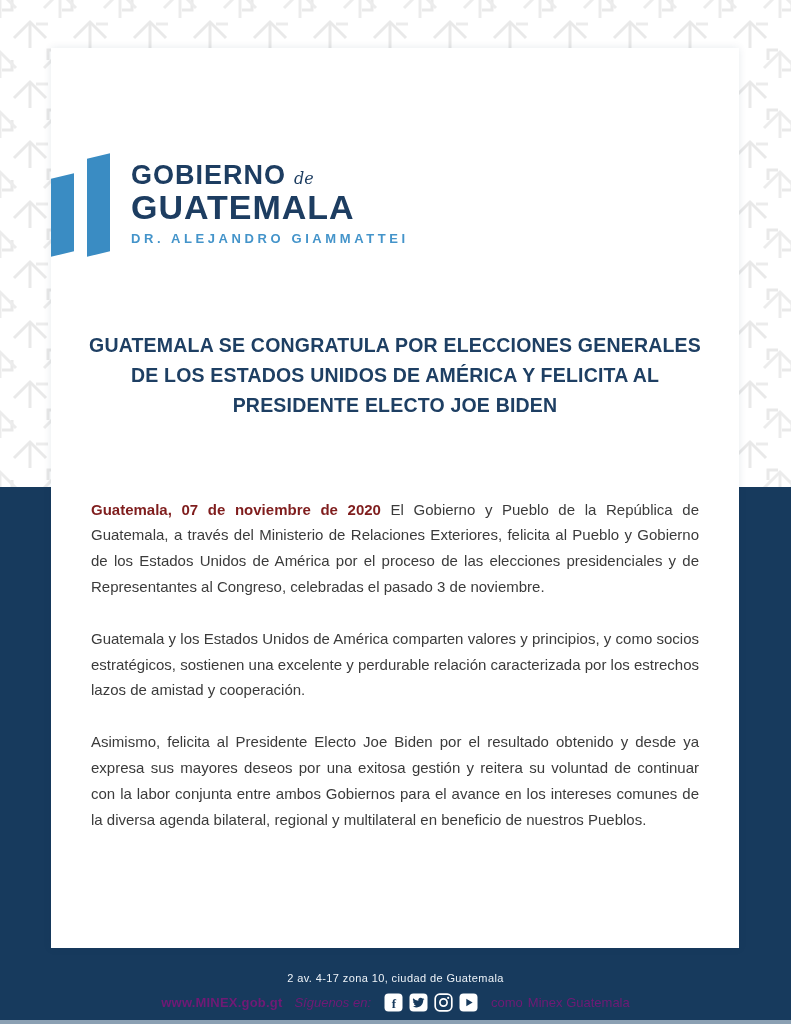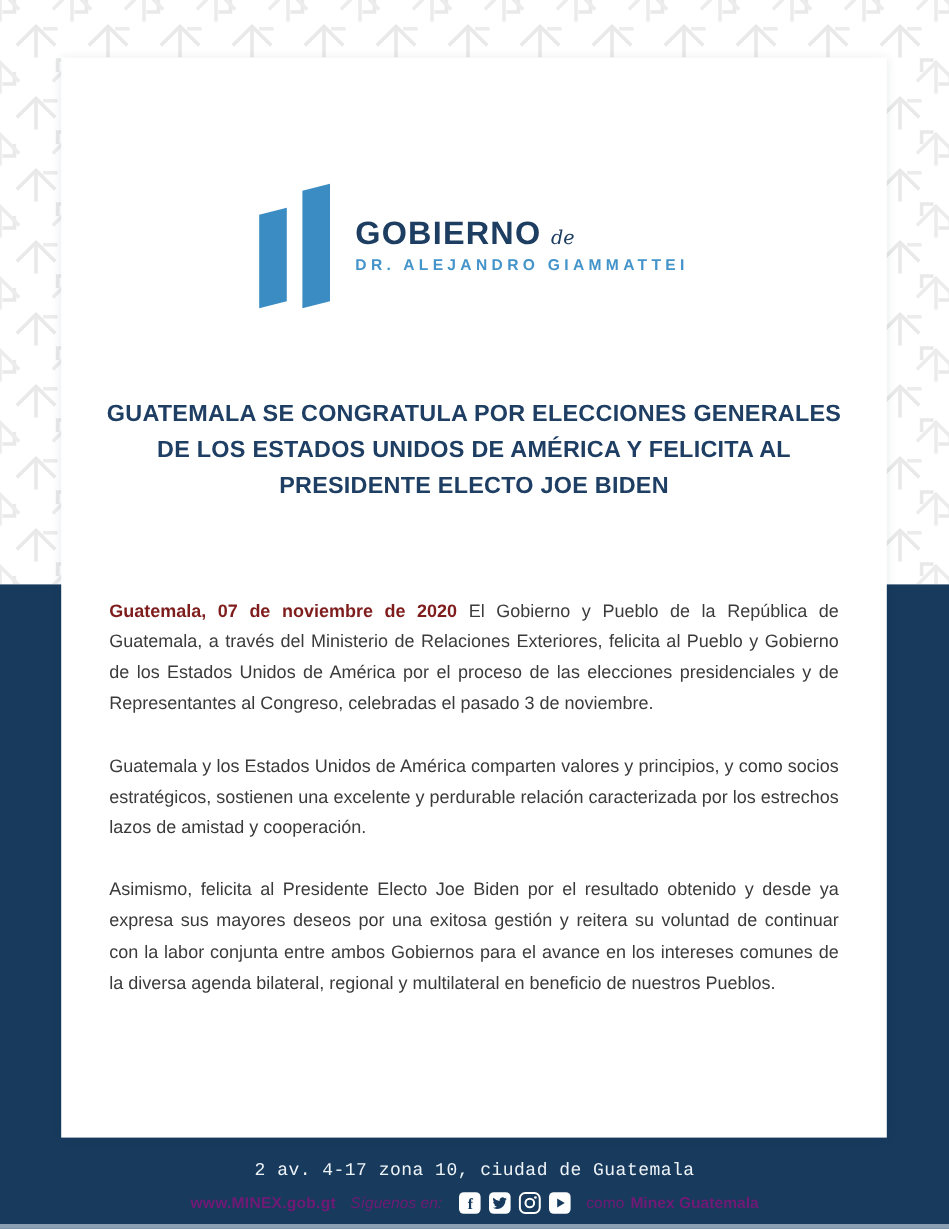--- a/index.html
+++ b/index.html
@@ -24,21 +24,21 @@
     background: #8ba0b3;
   }
   .card {
     position: absolute; left: 51px; top: 48px; width: 688px; height: 900px;
     background: #ffffff;
     box-shadow: 0 0 8px rgba(20, 45, 75, 0.10);
   }
   
   .logo {
     margin-top: 104px;
-    display: flex; justify-content: center; align-items: center;
+    display: flex; align-items: center;
   }
   .logo-bars {
     position: relative; width: 62px; height: 104px; margin-right: 18px;
   }
   .bar { position: absolute; background: #3a8cc3; transform: skewY(-14deg); }
   .bar-left  { left: 0;  top: 24px; width: 23px; height: 78px; }
   .bar-right { left: 36px; top: 4px; width: 23px; height: 98px; }
   .logo-text { display: flex; flex-direction: column; }
   .logo-line1 { display: flex; align-items: baseline; }
   .logo-gobierno {
@@ -69,32 +69,32 @@
     text-align: justify;
   }
   .content p + p { margin-top: 26px; }
   .content b { color: #7f1d1d; }
   
   .footer {
     position: absolute; left: 0; bottom: 12px; width: 791px;
     display: flex; flex-direction: column; align-items: center;
   }
   .footer-address {
-    color: #eef3f8; font-size: 15px; letter-spacing: 0.4px; font-family: Liberation Mono, monospace;
+    color: #eef3f8; font-size: 11px; letter-spacing: 0.4px;
   }
   .footer-social {
     margin-top: 9px; display: flex; align-items: center; color: #701a75;
     font-size: 13px;
   }
   .footer-website { font-weight: bold; letter-spacing: 0.2px; }
   .footer-follow { margin-left: 12px; font-style: italic; }
   .social-icons { display: flex; margin: 0 10px; }
   .social-icon { width: 19px; height: 19px; margin: 0 3px; display: block; }
   .footer-como { margin-right: 5px; text-align: center; }
-  .footer-account { font-weight: bold; }
+  .footer-account { font-weight: normal; }
 </style>
 </head>
 <body>
 
 <div class="bg-top">
   <svg xmlns="http://www.w3.org/2000/svg" width="791" height="487" aria-hidden="true">
     <defs>
       <pattern id="maze1" width="60" height="60" patternUnits="userSpaceOnUse">
         <g fill="none" stroke="#e9e9e9" stroke-width="3">
           <path d="M14 38 L30 22 L46 38"></path>
@@ -124,20 +124,21 @@
   <div class="logo">
     <div class="logo-bars">
       <div class="bar bar-left"></div>
       <div class="bar bar-right"></div>
     </div>
     <div class="logo-text">
       <div class="logo-line1">
         <span class="logo-gobierno">GOBIERNO</span>
         <span class="logo-de">de</span>
       </div>
+      <div class="logo-guatemala">GUATEMALA</div>
       <div class="logo-tagline">DR. ALEJANDRO GIAMMATTEI</div>
     </div>
   </div>
 
   <h1 class="title">GUATEMALA SE CONGRATULA POR ELECCIONES GENERALES DE LOS ESTADOS UNIDOS DE AMÉRICA Y FELICITA AL PRESIDENTE ELECTO JOE BIDEN</h1>
 
   <div class="content">
     <p><b>Guatemala, 07 de noviembre de 2020</b><span> El Gobierno y Pueblo de la República de Guatemala, a través del Ministerio de Relaciones Exteriores, felicita al Pueblo y Gobierno de los Estados Unidos de América por el proceso de las elecciones presidenciales y de Representantes al Congreso, celebradas el pasado 3 de noviembre.</span></p>
     <p>Guatemala y los Estados Unidos de América comparten valores y principios, y como socios estratégicos, sostienen una excelente y perdurable relación caracterizada por los estrechos lazos de amistad y cooperación.</p>
     <p>Asimismo, felicita al Presidente Electo Joe Biden por el resultado obtenido y desde ya expresa sus mayores deseos por una exitosa gestión y reitera su voluntad de continuar con la labor conjunta entre ambos Gobiernos para el avance en los intereses comunes de la diversa agenda bilateral, regional y multilateral en beneficio de nuestros Pueblos.</p>

